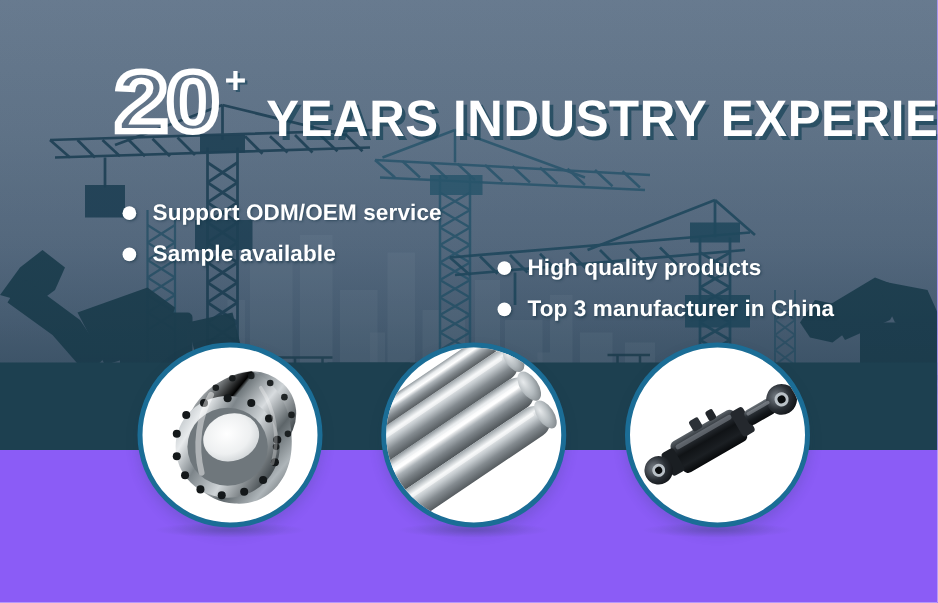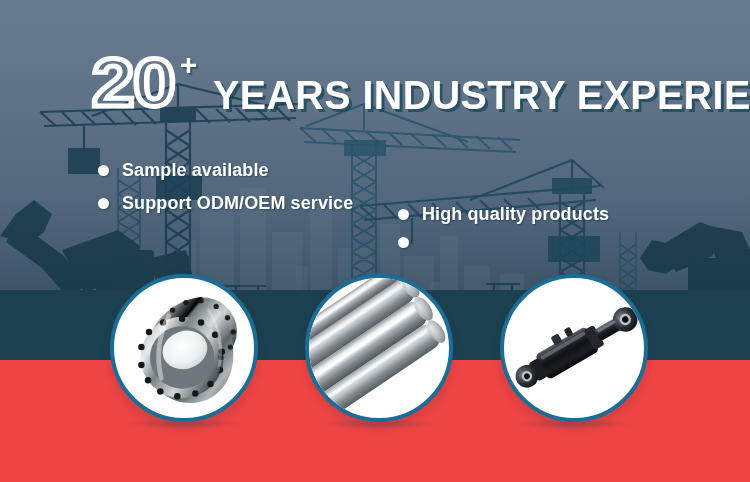--- a/index.html
+++ b/index.html
@@ -6,21 +6,21 @@
   html,body { width:750px; height:482px; overflow:hidden; }
   body {
     font-family:"Liberation Sans", sans-serif;
     background:#ffffff;
   }
 
   .banner {
     position:relative;
     width:750px; height:482px;
     overflow:hidden;
-    background:#ef4444;
+    background:#8b5cf6;
   }
 
   
   .photo {
     position:absolute; left:0; top:0;
     width:750px; height:360px;
     overflow:hidden;
     background:linear-gradient(180deg,#6f8196 0%,#6b7d92 30%,#64768c 52%,#5b6e85 70%,#4f6379 85%,#3d5568 100%);
   }
   .photo-tint {
@@ -282,35 +282,36 @@
       <span class="plus">+</span>
     </div>
     <span class="title">YEARS INDUSTRY EXPERIENCE</span>
   </div>
 
   <div class="features">
 
     <div class="feat-col left">
       <div class="feat">
         <span class="dot"></span>
-        <span class="feat-label">Sample available</span>
+        <span class="feat-label">Support ODM/OEM service</span>
       </div>
       <div class="feat">
         <span class="dot"></span>
-        <span class="feat-label">Support ODM/OEM service</span>
+        <span class="feat-label">Sample available</span>
       </div>
     </div>
 
     <div class="feat-col right">
       <div class="feat">
         <span class="dot"></span>
         <span class="feat-label">High quality products</span>
       </div>
       <div class="feat">
         <span class="dot"></span>
+        <span class="feat-label">Top 3 manufacturer in China</span>
       </div>
     </div>
   </div>
 
   <div class="circles">
 
     <div class="shadow-ellipse s1"></div>
     <div class="shadow-ellipse s2"></div>
     <div class="shadow-ellipse s3"></div>
 

